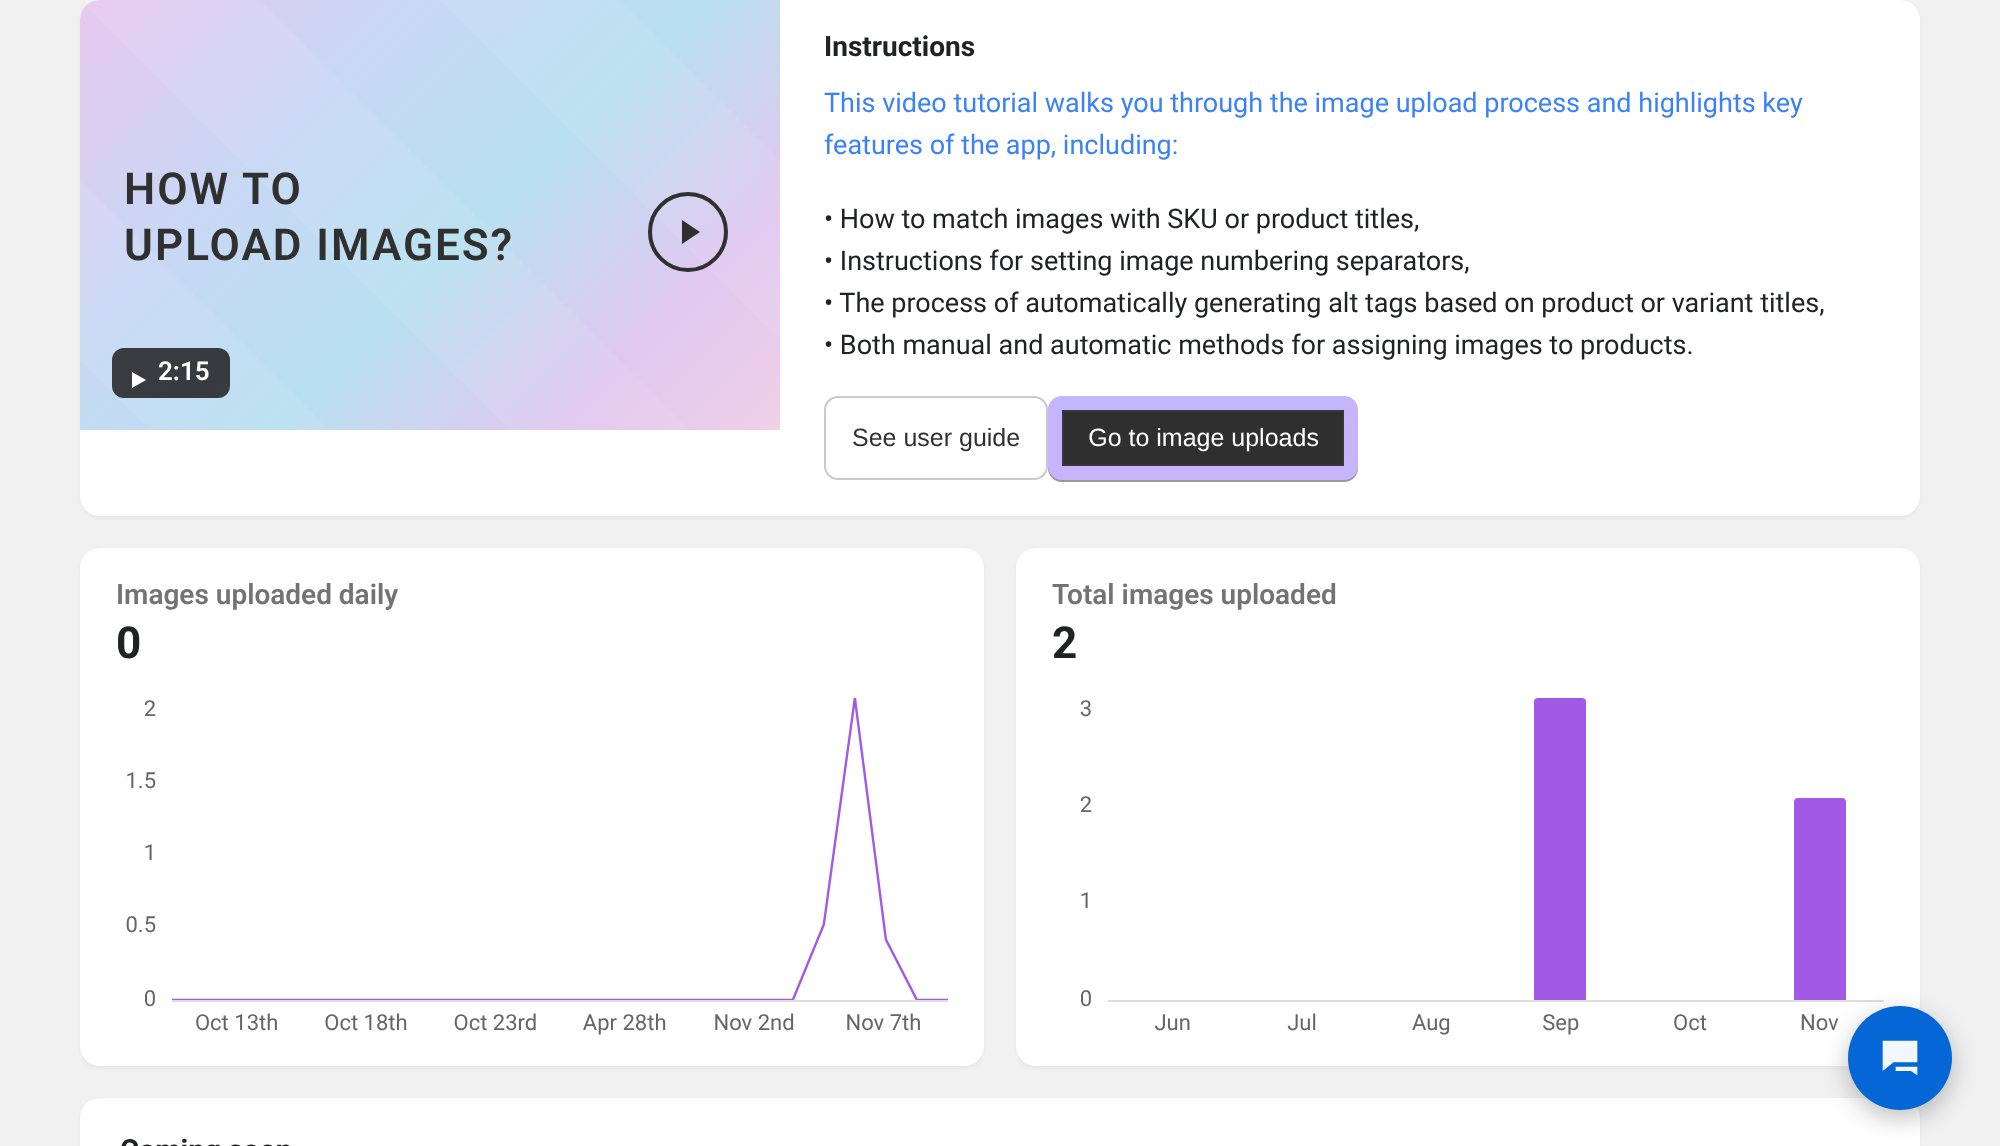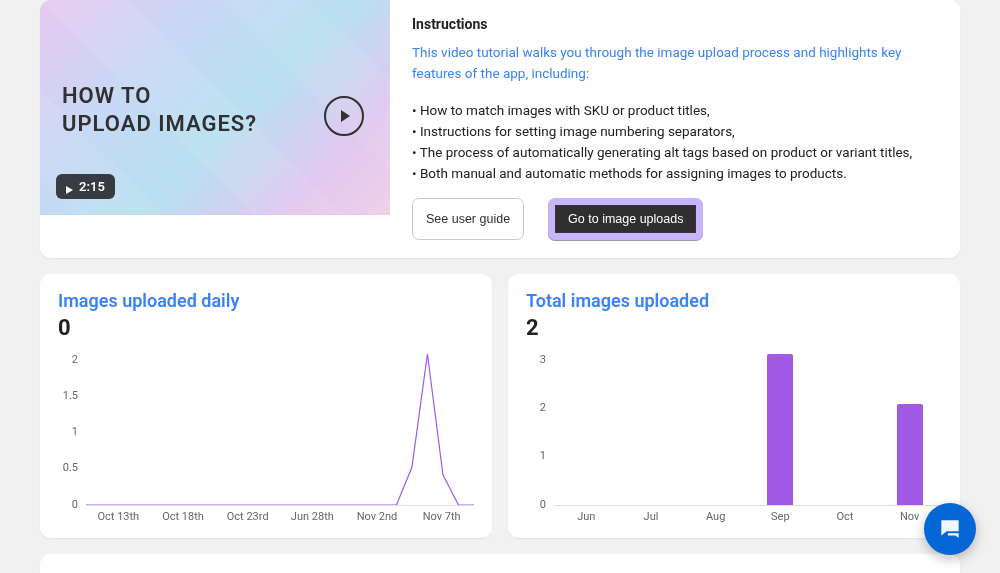--- a/index.html
+++ b/index.html
@@ -93,21 +93,21 @@
     font-weight: 700;
     margin-bottom: 10px;
   }
   .instr-text {
     font-size: 13.5px;
     line-height: 1.55;
     color: #3b82f6;
   }
   .bullets { margin-top:16px; }
   .bullets div { font-size:13.5px; line-height:1.55; }
-  .btn-row { margin-top:14px; display:flex; gap:24px; }
+  .btn-row { margin-top:14px; display:flex; gap:0; }
   .btn {
     font-size:12.5px;
     font-weight:500;
     padding:7px 13px;
     border-radius:7px;
     cursor:pointer;
   }
   .btn-secondary {
     background:#fff;
     border:1px solid #c9c9c9;
@@ -126,23 +126,23 @@
     margin-bottom:16px;
   }
   .chart-card {
     background:#fff;
     border-radius:10px;
     padding:16px 18px 10px 18px;
     flex:1;
     box-shadow: 0 1px 2px rgba(0,0,0,0.05);
   }
   .chart-title {
-    font-size:18px;
+    font-size:14px;
     font-weight:600;
-    color:#3b82f6;
+    color:#737373;
   }
   .chart-big {
     font-size:22px;
     font-weight:700;
     margin-top:4px;
   }
   .chart-area {
     position:relative;
     height:180px;
     margin-top:8px;
@@ -253,21 +253,21 @@
           </div>
         <div class="plot">
           <svg class="line-svg" viewBox="0 0 100 100" preserveAspectRatio="none">
             <path id="linePath" fill="none" stroke-width="1.2" vector-effect="non-scaling-stroke" d="M 0.00,100.00 L 20.00,100.00 L 72.00,100.00 L 80.00,100.00 L 84.00,75.00 L 88.00,0.00 L 92.00,80.00 L 96.00,100.00 L 100.00,100.00" stroke="#a259e6"></path>
           </svg>
         </div>
         <div class="x-axis" id="xaxis0">
             <div>Oct 13th</div>
             <div>Oct 18th</div>
             <div>Oct 23rd</div>
-            <div>Jun 28th</div>
+            <div>Apr 28th</div>
             <div>Nov 2nd</div>
             <div>Nov 7th</div>
           </div>
       </div>
     </div>
 
     <div class="chart-card">
       <div class="chart-title">Total images uploaded</div>
       <div class="chart-big">2</div>
       <div class="chart-area">

